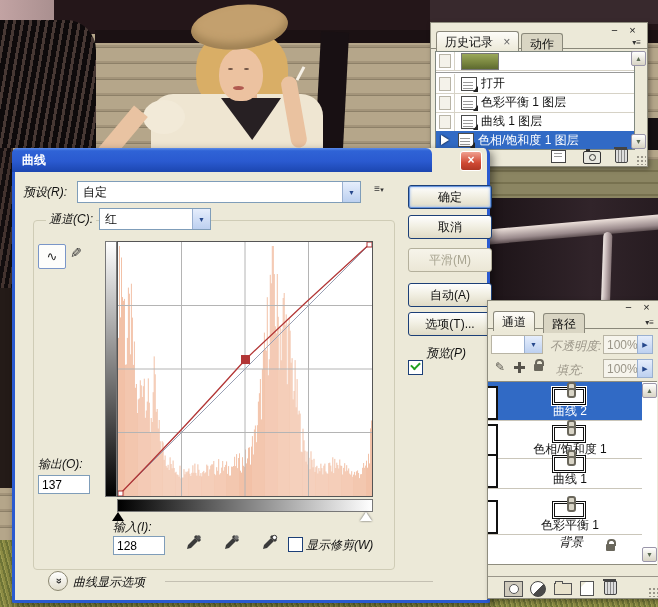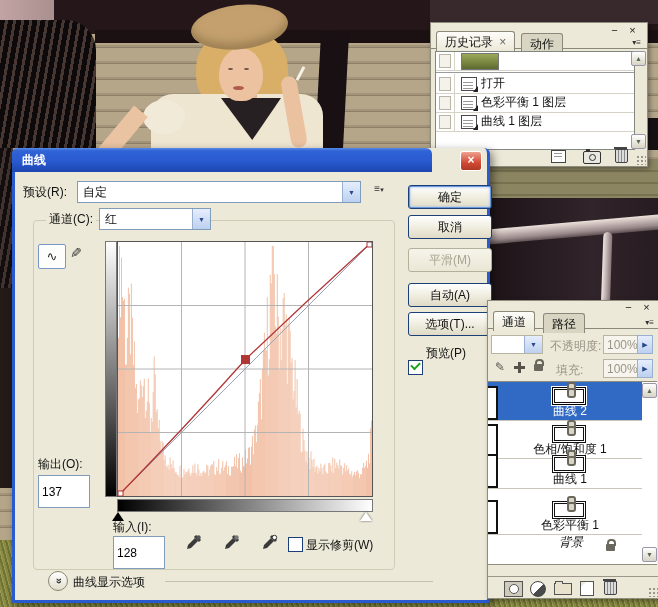--- a/index.html
+++ b/index.html
@@ -48,26 +48,26 @@
 
   
   .combo{background:#fff;border:1px solid #7f9db9;display:flex;align-items:stretch;}
   .combo .txt{flex:1;padding:2px 5px;overflow:hidden;white-space:nowrap;}
   .combo .cbtn{width:17px;display:flex;align-items:center;justify-content:center;font-size:7px;color:#26488c;
     background:linear-gradient(180deg,#e6eefc,#bcd0f0);border-left:1px solid #9ab0d0;}
   .xp-btn{border:1px solid #1c3f77;border-radius:3px;color:#111;display:flex;align-items:center;justify-content:center;
     background:linear-gradient(180deg,#fefefe,#f2f0e4 45%,#e0dbc6);}
   .xp-btn.default{box-shadow:inset 0 0 0 1px #6a96dc,inset 0 0 3px 1px #9cbcf0;}
   .xp-btn.disabled{color:#a8a490;border-color:#b4b09c;background:linear-gradient(180deg,#f6f4ea,#ebe7d6);}
-  .num{width:44px;height:17px;border:1px solid #7f9db9;background:#fff;font:12px "Liberation Sans","DejaVu Sans",sans-serif;padding:7px 3px;}
+  .num{width:44px;height:17px;border:1px solid #7f9db9;background:#fff;font:12px "Liberation Sans","DejaVu Sans",sans-serif;padding:0 3px;}
   .cb{width:13px;height:13px;border:1px solid #1c3f77;background:#fff;position:relative;}
   .cb.on::after{content:"";position:absolute;left:2px;top:1px;width:7px;height:4px;border:2px solid #21a121;border-top:none;border-right:none;transform:rotate(-45deg);}
   .pal{background:#ece9d8;border:1px solid #8f8d7e;box-shadow:2px 2px 5px rgba(0,0,0,.35);}
   .pal-tab{position:absolute;border:1px solid #8a887a;border-bottom:none;border-radius:3px 3px 0 0;
-    background:linear-gradient(#fdfcf8,#ece9d8);padding:2px 8px;height:15px;}
+    background:linear-gradient(#fdfcf8,#ece9d8);padding:2px 8px;height:15px;font-family:Liberation Mono, monospace;}
   .pal-tab.inactive{background:#d9d5c3;}
   .tabline{position:absolute;height:1px;background:#8a887a;}
   .winbtn{position:absolute;font-size:11px;line-height:11px;color:#222;width:13px;text-align:center;cursor:default;}
   .pmenu{position:absolute;font-size:8px;color:#333;letter-spacing:0;}
   .scroll-btn{position:absolute;width:13px;height:13px;border:1px solid #9a96aa;border-radius:2px;
     background:linear-gradient(180deg,#fff,#d8d4c4);color:#5a6a52;font-size:7px;display:flex;align-items:center;justify-content:center;}
   .grip{position:absolute;width:10px;height:10px;
     background-image:radial-gradient(circle at 2px 2px,#9a968a 1px,transparent 1.2px);background-size:4px 4px;}
   .sep-line{position:absolute;height:1px;background:#c4c0b2;}
 
@@ -137,21 +137,21 @@
   .newlyr-icon{position:relative;width:12px;height:13px;border:1px solid #555;background:#fff;}
   .newlyr-icon::before{content:"";position:absolute;left:0;top:0;border-top:5px solid #ece9d8;border-right:5px solid transparent;}
   .trash-icon{position:relative;width:11px;height:12px;border:1px solid #444;border-radius:0 0 2px 2px;background:#ddd;
     background-image:repeating-linear-gradient(90deg,transparent 0 2px,#8a8a8a 2px 3px);}
   .trash-icon::before{content:"";position:absolute;left:-2px;top:-3px;width:13px;height:2px;background:#444;}
   .cam-icon{position:relative;width:16px;height:11px;border:1px solid #333;border-radius:2px;background:#e8e8e0;}
   .cam-icon::before{content:"";position:absolute;left:5px;top:2px;width:5px;height:5px;border:1px solid #333;border-radius:50%;}
   .cam-icon::after{content:"";position:absolute;left:2px;top:-3px;width:4px;height:2px;background:#333;}
   .docnew-icon{position:relative;width:13px;height:11px;border:1px solid #444;background:#fff;}
   .docnew-icon::before{content:"";position:absolute;left:2px;top:2px;width:8px;height:1px;background:#999;box-shadow:0 3px 0 #999;}
-  .lbl{white-space:nowrap;}
+  .lbl{white-space:nowrap;font-style:italic;}
   .gray{color:#9a9588;}
 </style>
 </head>
 <body>
 
 <div class="stage">
 
   <div class="scene">
     <div class="abs corner-blush"></div>
     <div class="abs car-roof"></div>
@@ -221,20 +221,25 @@
         <div class="step-icon"></div>
         <span>色彩平衡 1 图层</span>
       </div>
       <div class="hist-row" style="top:60px;">
         <div class="hcol">
             <div class="hist-cb"></div>
           </div>
         <div class="step-icon"></div>
         <span>曲线 1 图层</span>
       </div>
+      <div class="hist-row sel" style="top:79px;height:18px;">
+        <div class="hist-ptr"></div>
+        <div class="step-icon" style="margin-left:22px;"></div>
+        <span>色相/饱和度 1 图层</span>
+      </div>
     </div>
     <div class="scroll-btn" style="left:200px;top:28px;">
         <span>▲</span>
       </div>
     <div class="scroll-btn" style="left:200px;top:111px;">
         <span>▼</span>
       </div>
 
     <div class="abs" style="left:120px;top:127px;">
         <div class="docnew-icon"></div>

